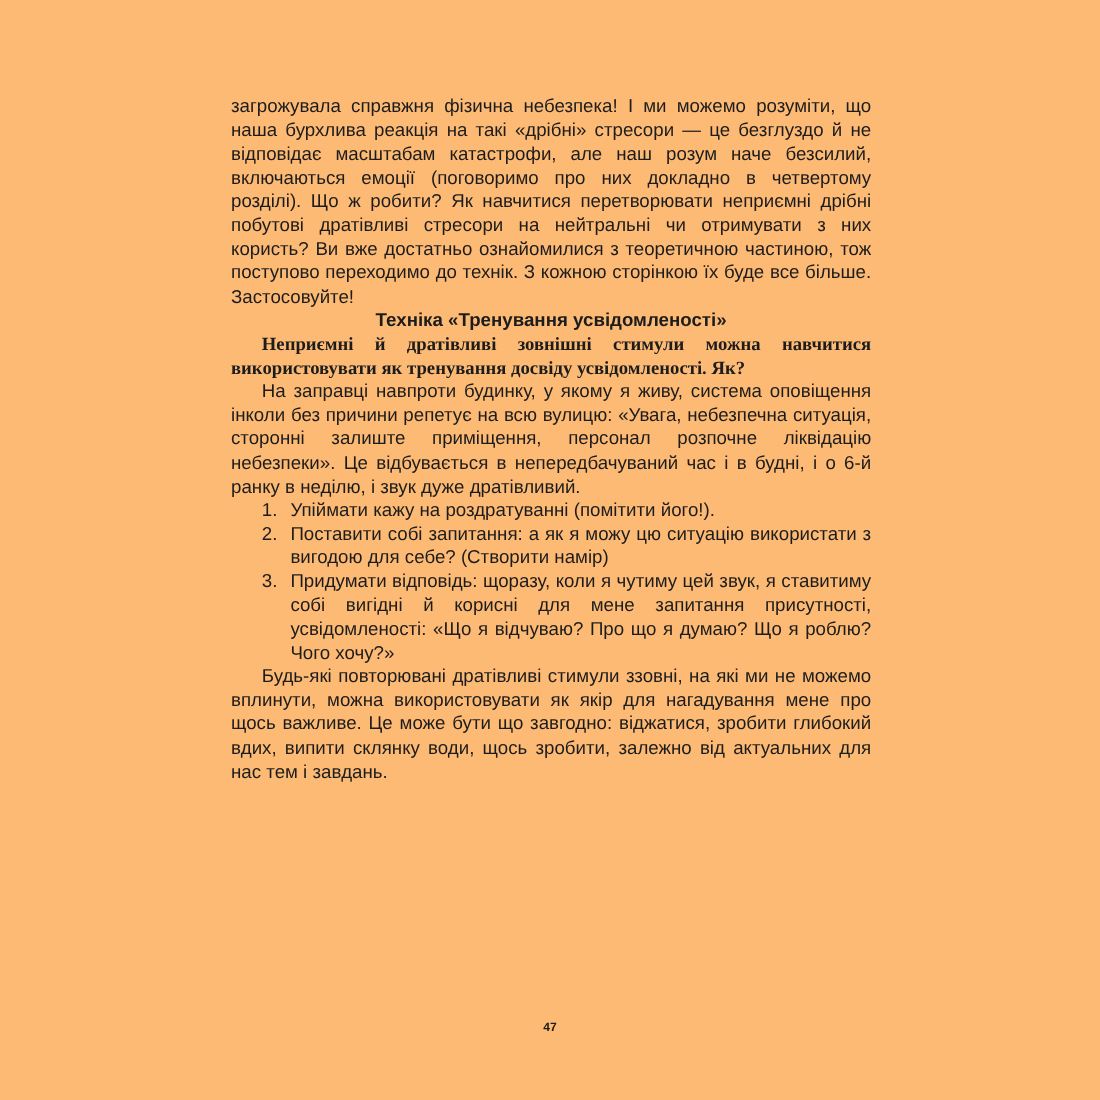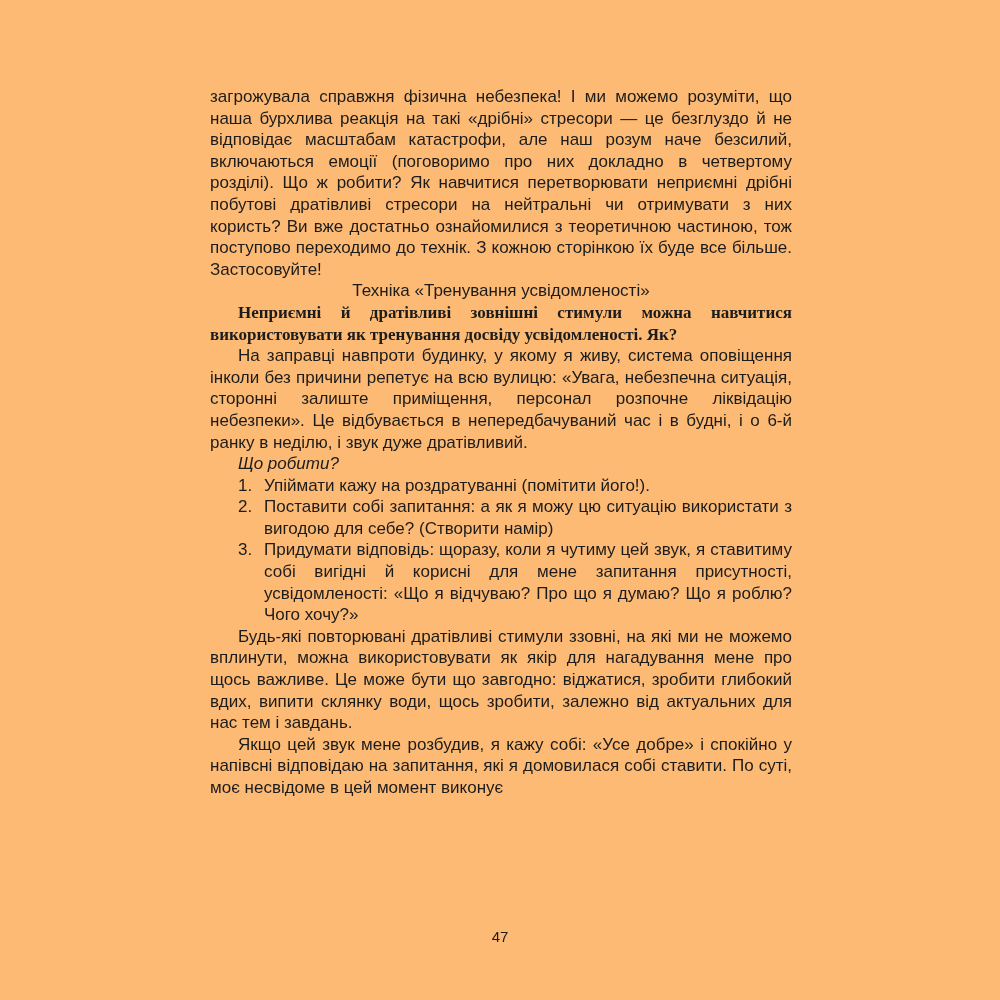--- a/index.html
+++ b/index.html
@@ -35,21 +35,21 @@
   .para.bold {
     font-weight: bold;
     font-family: Liberation Serif, serif;
   }
   .para.italic {
     font-style: italic;
   }
   .section-heading {
     margin: 0;
     text-align: center;
-    font-weight: normal;
+    font-weight: bold;
     font-size: 17px;
     line-height: 21.6px;
   }
   .numbered-list {
     margin: 0 0 0 28px;
   }
   .list-item {
     display: flex;
     align-items: flex-start;
   }
@@ -60,57 +60,55 @@
   .list-item .item-text {
     flex: 1 1 auto;
     text-align: justify;
   }
   .page-number {
     position: absolute;
     left: 0;
     top: 928px;
     width: 1000px;
     text-align: center;
-    font-weight: normal;
-    font-size: 15px;
+    font-weight: bold;
+    font-size: 11px;
     color: #1c1c1c;
   }
 </style>
 </head>
 <body>
 
 <div class="book-page">
   <div class="text-column">
 
     <p class="para no-indent">загрожувала справжня фізична небезпека! І ми можемо розуміти, що наша бурхлива реакція на такі «дрібні» стресори — це безглуздо й не відповідає масштабам катастрофи, але наш розум наче безсилий, включаються емоції (поговоримо про них докладно в четвертому розділі). Що ж робити? Як навчитися перетворювати неприємні дрібні побутові дратівливі стресори на нейтральні чи отримувати з них користь? Ви вже достатньо ознайомилися з теоретичною частиною, тож поступово переходимо до технік. З кожною сторінкою їх буде все більше. Застосовуйте!</p>
 
     <h3 class="section-heading">Техніка «Тренування усвідомленості»</h3>
 
     <p class="para bold">Неприємні й дратівливі зовнішні стимули можна навчитися використовувати як тренування досвіду усвідомленості. Як?</p>
 
     <p class="para">На заправці навпроти будинку, у якому я живу, система оповіщення інколи без причини репетує на всю вулицю: «Увага, небезпечна ситуація, сторонні залиште приміщення, персонал розпочне ліквідацію небезпеки». Це відбувається в непередбачуваний час і в будні, і о 6-й ранку в неділю, і звук дуже дратівливий.</p>
 
-    <p class="para italic">Що робити?</p>
 
     <div class="numbered-list">
       <div class="list-item">
         <span class="num">1.</span>
         <span class="item-text">Упіймати кажу на роздратуванні (помітити його!).</span>
       </div>
       <div class="list-item">
         <span class="num">2.</span>
         <span class="item-text">Поставити собі запитання: а як я можу цю ситуацію використати з вигодою для себе? (Створити намір)</span>
       </div>
       <div class="list-item">
         <span class="num">3.</span>
         <span class="item-text">Придумати відповідь: щоразу, коли я чутиму цей звук, я ставитиму собі вигідні й корисні для мене запитання присутності, усвідомленості: «Що я відчуваю? Про що я думаю? Що я роблю? Чого хочу?»</span>
       </div>
     </div>
 
 
     <p class="para">Будь-які повторювані дратівливі стимули ззовні, на які ми не можемо вплинути, можна використовувати як якір для нагадування мене про щось важливе. Це може бути що завгодно: віджатися, зробити глибокий вдих, випити склянку води, щось зробити, залежно від актуальних для нас тем і завдань.</p>
 
-    <p class="para">Якщо цей звук мене розбудив, я кажу собі: «Усе добре» і спокійно у напівсні відповідаю на запитання, які я домовилася собі ставити. По суті, моє несвідоме в цей момент виконує</p>
 
   </div>
 
   <div class="page-number">47</div>
 </div>
 
 </body></html>

